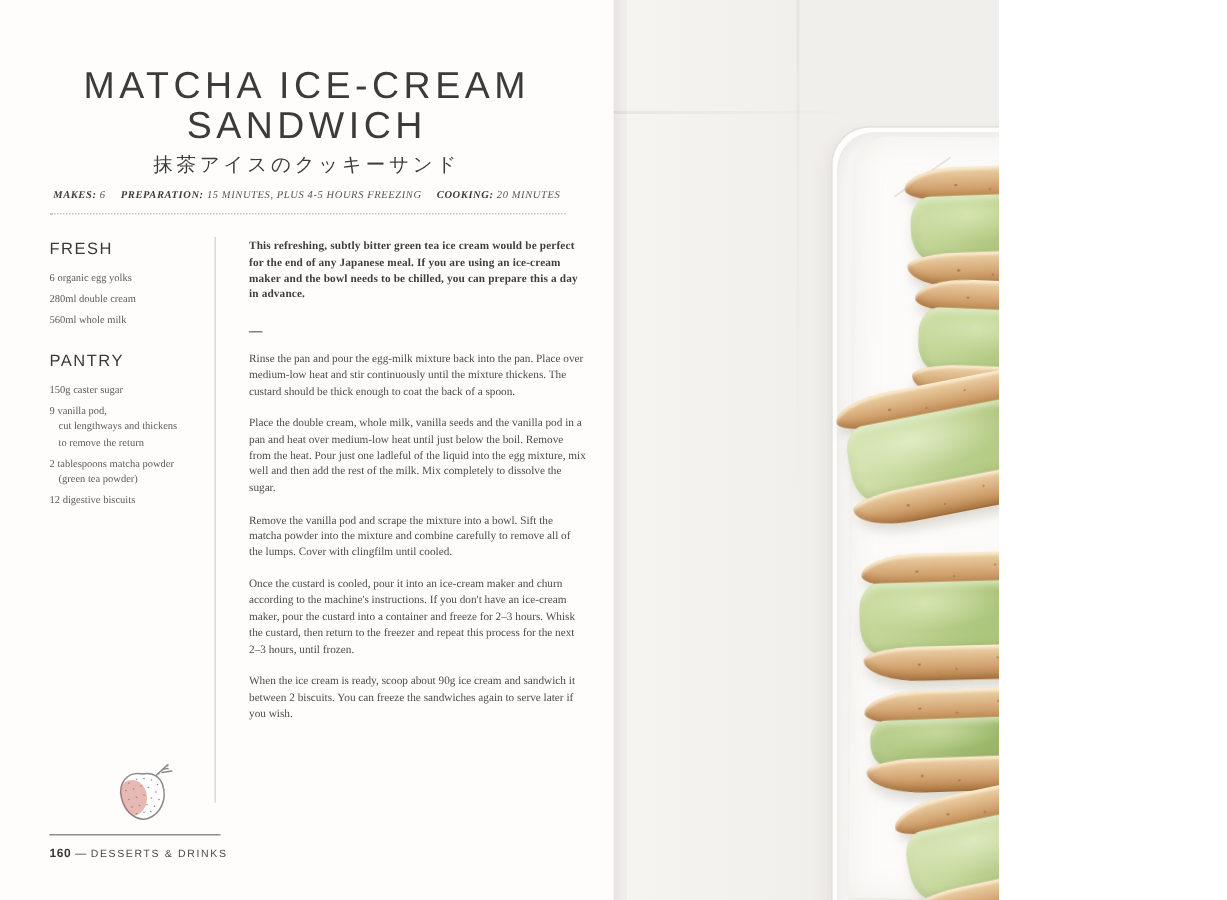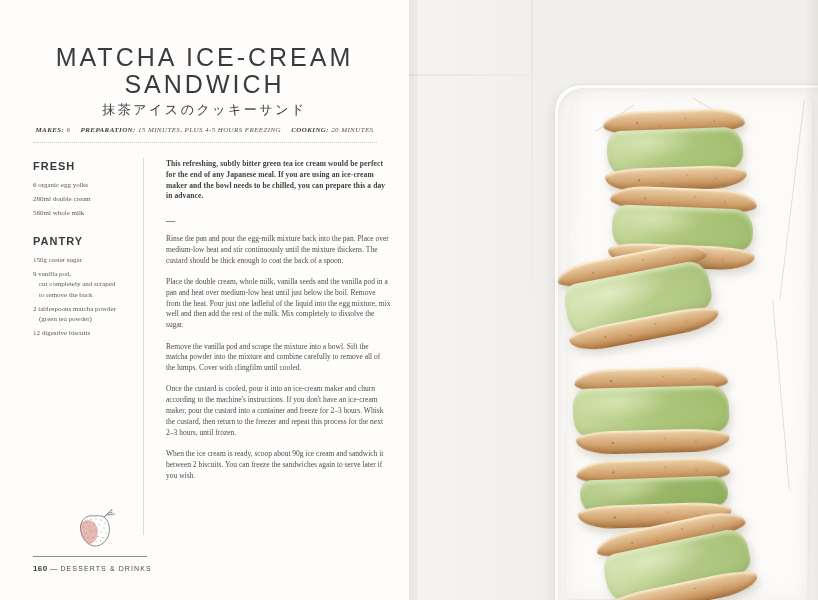--- a/index.html
+++ b/index.html
@@ -1,37 +1,37 @@
 <!DOCTYPE html>
 <html><head>
 <meta charset="utf-8">
 <style>
   html,body{margin:0;padding:0;}
   body{width:818px;height:600px;background:#ffffff;overflow:hidden;
        font-family:"Liberation Serif", serif;color:#4a4a4a;}
-  #page{position:relative;width:818px;height:600px;background:#fefefe;overflow:hidden;}
+  #page{position:relative;width:666px;height:600px;background:#fefefe;overflow:hidden;}
 
   
   .left-page{position:absolute;left:0;top:0;width:409px;height:600px;background:#fefdfc;}
 
   .title{position:absolute;top:44px;left:0;width:409px;text-align:center;
          font-family:"Liberation Sans", sans-serif;font-weight:300;
          font-size:25px;line-height:27px;letter-spacing:3px;color:#3b3b3b;}
   .subtitle-jp{position:absolute;top:101px;left:0;width:409px;text-align:center;
          font-family:Liberation Serif, serif;font-size:13px;letter-spacing:2.5px;color:#3c3c3c;}
 
   .meta-line{position:absolute;top:126px;left:0;width:409px;text-align:center;
          font-style:italic;font-size:7px;letter-spacing:.4px;color:#555;}
   .meta-line b{font-weight:bold;color:#3d3d3d;}
   .meta-item{margin:6px 4px;}
   .dotted-rule{position:absolute;top:142px;left:33px;width:344px;border-top:1px dotted #c9c7c4;}
 
   
   .sidebar{position:absolute;left:33px;top:160px;width:110px;}
-  .ing-heading{font-family:"Liberation Sans", sans-serif;font-weight:700;
+  .ing-heading{font-family:"Liberation Sans", sans-serif;font-weight:400;
          font-size:11px;letter-spacing:1px;color:#3a3a3a;margin:0 0 9px 0;}
   .ing-heading.pantry{margin-top:16px;}
   .ing-line{font-size:7px;line-height:9.5px;color:#5a5a5a;margin-bottom:4.5px;}
   .ing-line.cont{margin-top:-3.5px;margin-bottom:4.5px;padding-left:6px;}
 
   .v-rule{position:absolute;left:143px;top:158px;width:1px;height:377px;background:#dcdad7;}
 
   
   .main-col{position:absolute;left:166px;top:159px;width:225px;}
   .intro{font-weight:bold;font-size:7.5px;line-height:10.8px;letter-spacing:.1px;color:#3e3e3e;margin:0;}
@@ -141,22 +141,22 @@
 
     <div class="sidebar">
       <h2 class="ing-heading">FRESH</h2>
       <div class="ing-line">6 organic egg yolks</div>
       <div class="ing-line">280ml double cream</div>
       <div class="ing-line">560ml whole milk</div>
 
       <h2 class="ing-heading pantry">PANTRY</h2>
       <div class="ing-line">150g caster sugar</div>
       <div class="ing-line">9 vanilla pod,</div>
-      <div class="ing-line cont">cut completely and scraped</div>
-      <div class="ing-line cont">to remove the back</div>
+      <div class="ing-line cont">cut lengthways and thickens</div>
+      <div class="ing-line cont">to remove the return</div>
       <div class="ing-line">2 tablespoons matcha powder</div>
       <div class="ing-line cont">(green tea powder)</div>
       <div class="ing-line">12 digestive biscuits</div>
     </div>
 
     <div class="v-rule"></div>
 
     <div class="main-col">
       <p class="intro">This refreshing, subtly bitter green tea ice cream would be perfect for the end of any Japanese meal. If you are using an ice-cream maker and the bowl needs to be chilled, you can prepare this a day in advance.</p>
       <div class="divider">—</div>

